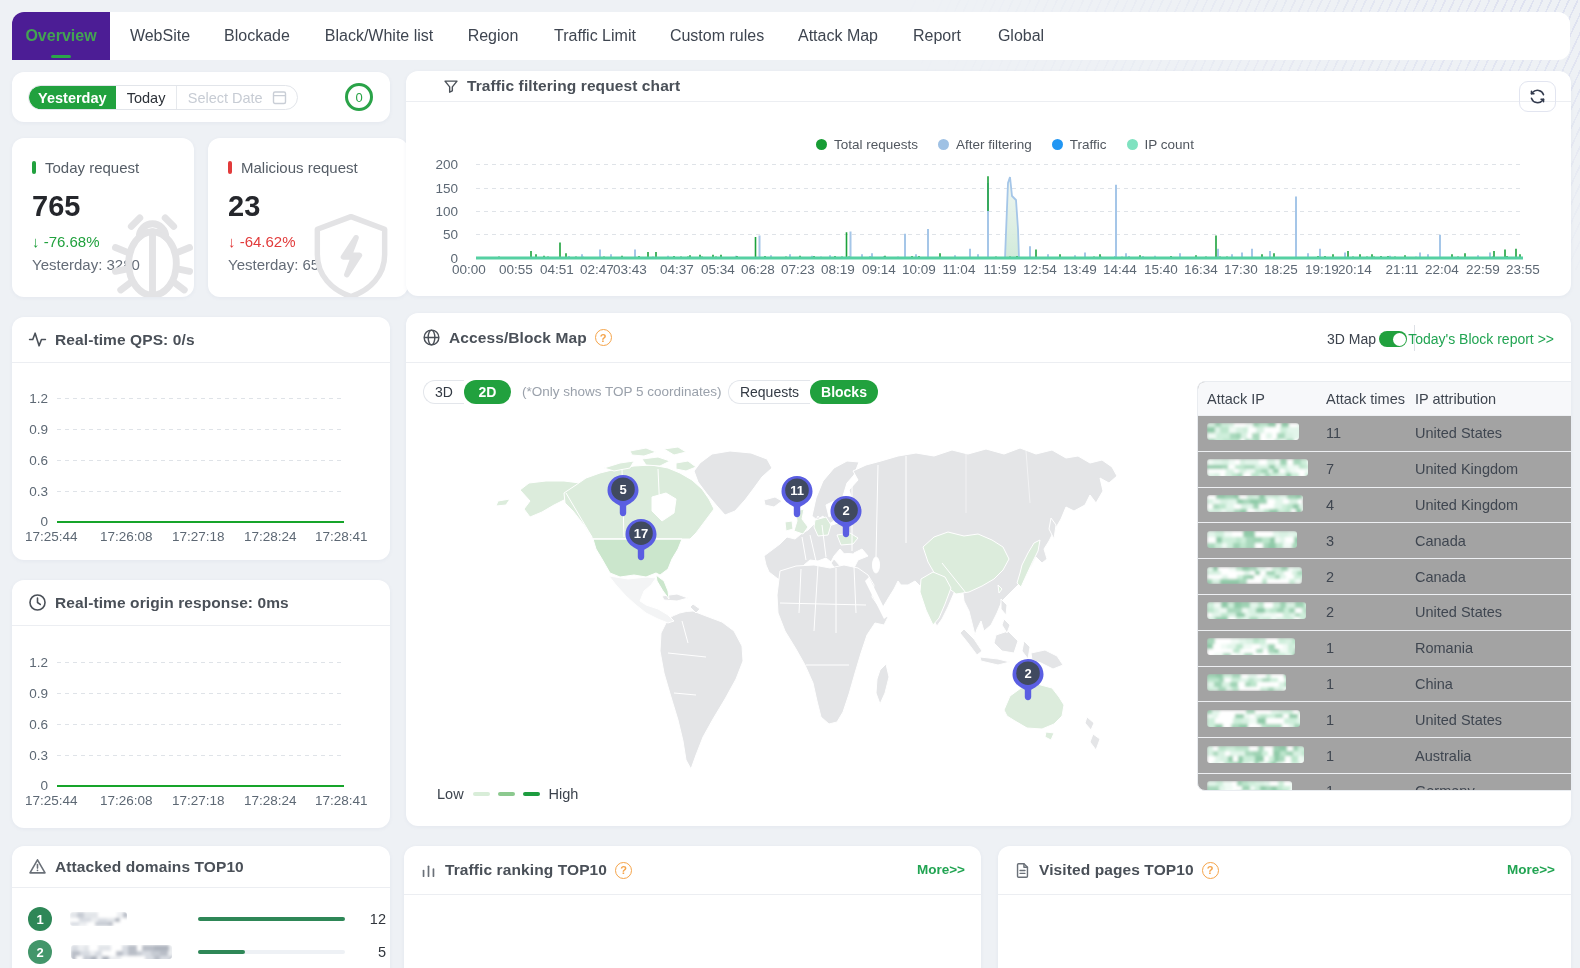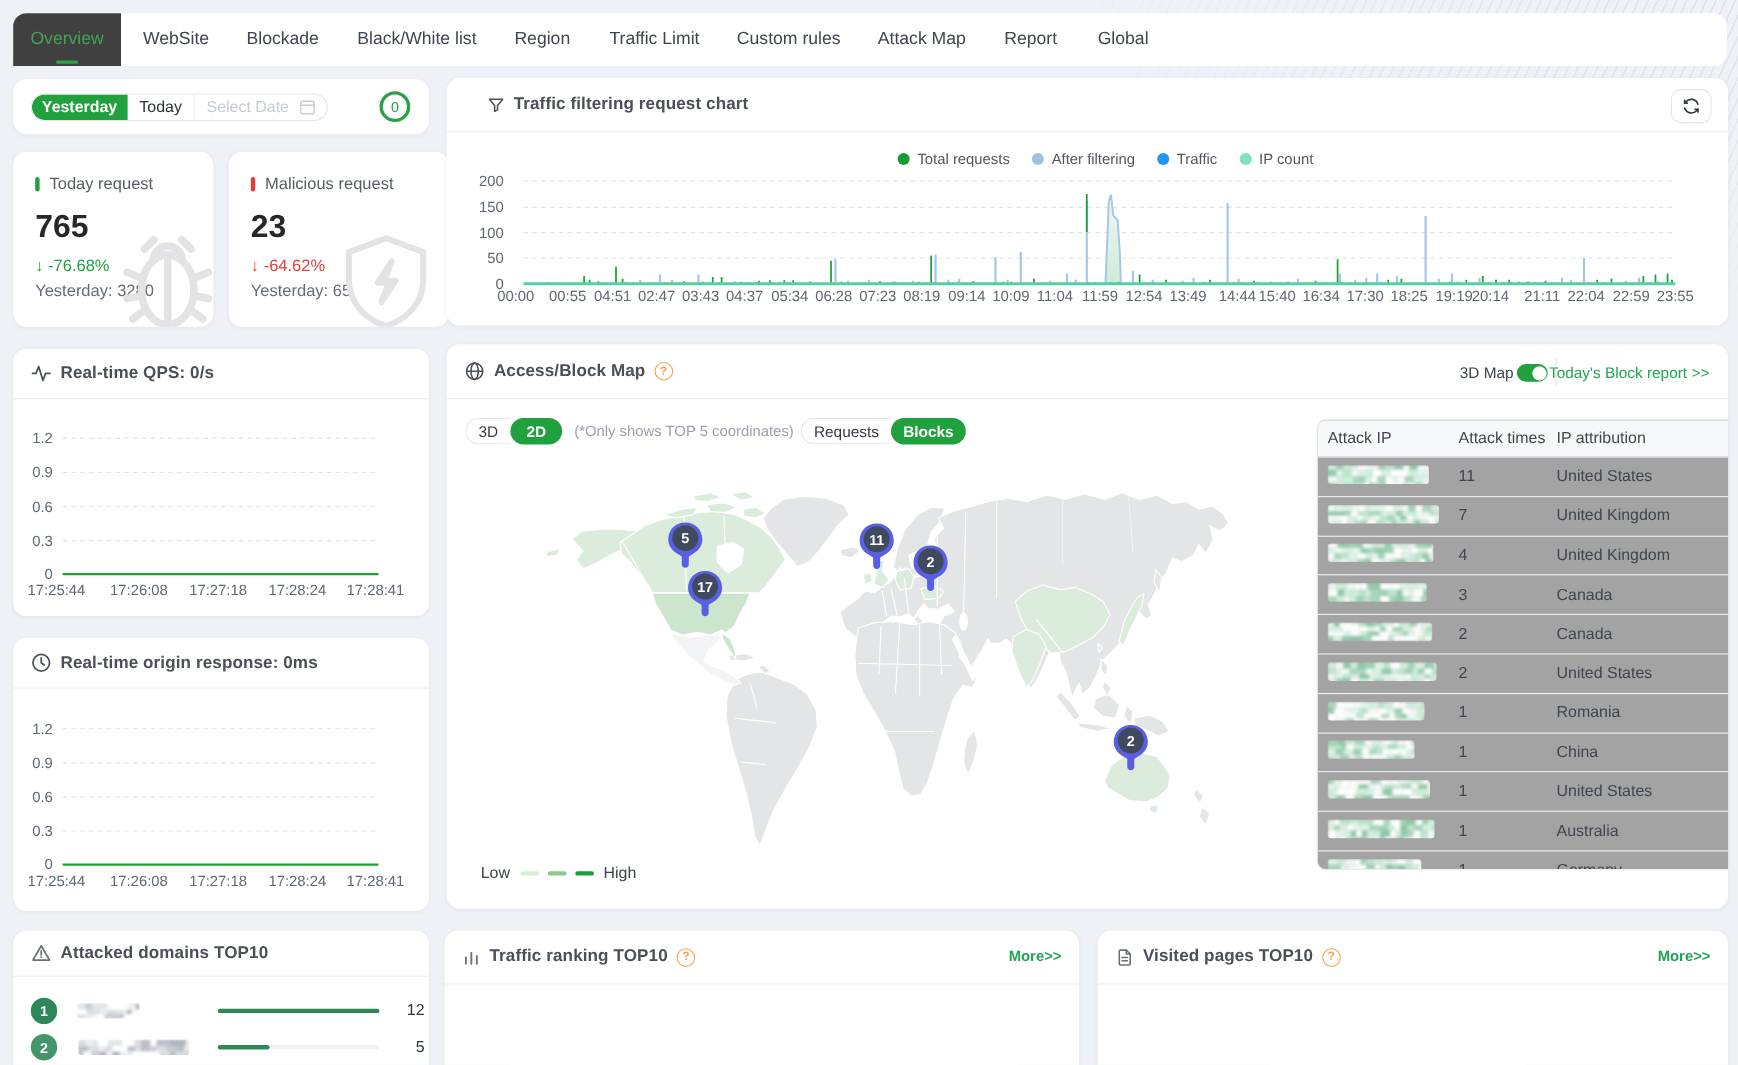--- a/index.html
+++ b/index.html
@@ -10,21 +10,21 @@
 .ctitle { font-weight:bold; font-size:15.5px; color:#4a5058; margin-left:8px; letter-spacing:0.1px;}
 .qmark { width:17px; height:17px; border:1.5px solid #f5a44a; border-radius:50%; color:#f5a44a; font-size:11px; font-weight:bold; display:flex; align-items:center; justify-content:center; margin-left:8px; }
 .more { position:absolute; right:16px; top:16px; color:#21a452; font-size:13.5px; font-weight:bold;padding-left:20px; }
 .deco { position:absolute; right:0; top:0; width:1230px; height:270px;
   background:repeating-linear-gradient(115deg, rgba(128,134,213,0.15) 0 1.6px, rgba(255,255,255,0) 1.6px 8px);
   -webkit-mask-image:radial-gradient(880px 400px at 100% 0%, #000 0%, rgba(0,0,0,0.28) 48%, rgba(0,0,0,0) 78%);
 }
 
 #nav { position:absolute; left:12px; top:12px; width:1558px; height:48px; background:#fff; border-radius:12px; }
 #nav .tab { position:absolute; top:0; height:48px; line-height:48px; font-size:16px; color:#3e4550; text-align:center; }
-#nav .active { background:#404040; color:#43a352; border-radius:12px 0 0 0; }
+#nav .active { background:#4c1d95; color:#43a352; border-radius:12px 0 0 0;font-weight:bold; }
 #nav .active .bar { position:absolute; left:50%; margin-left:-10px; bottom:2px; width:20px; height:3px; background:#2ba44a; border-radius:2px; }
 
 #datecard { left:12px; top:72px; width:378px; height:50px; }
 .seg { position:absolute; top:13px; height:25px; border:1px solid #e2e5ea; border-radius:13px; display:flex; overflow:hidden; }
 .seg .it { height:100%; display:flex; align-items:center; justify-content:center; font-size:14.5px; }
 #badge0 { position:absolute; left:345px; top:83px; width:28px; height:28px; border:3px solid #2aa348; border-radius:50%; color:#27a346; font-size:13px; display:flex; align-items:center; justify-content:center; background:#fff;}
 
 .stat { overflow:hidden; }
 .stitle { position:absolute; left:33px; top:21px; font-size:15px; color:#555d66; }
 .snum { position:absolute; left:20px; font-size:29px; font-weight:bold; color:#25272c; }
@@ -267,21 +267,21 @@
           <rect x="89" y="11" width="9" height="6" fill="#d8dce2"></rect>
           <rect x="98" y="11" width="6" height="6" fill="#c6cbd3"></rect>
         </g>
       </svg></div>
   <div style="position:absolute; left:186px; top:104px; width:147px; height:4px; border-radius:2px; background:#eef1f5;"></div>
   <div style="position:absolute; left:186px; top:104px; width:47px; height:4px; border-radius:2px; background:#2e8757;"></div>
   <div style="position:absolute; left:345px; top:98px; width:29px; text-align:right; font-size:14.5px; color:#30353c;">5</div>
 </div>
 
 <div class="card" id="traffic" style="left:406px; top:71px; width:1165px; height:225px;">
-  <div class="chead" style="height:49px;padding-left:37px;">
+  <div class="chead" style="height:31px;padding-left:37px;">
     <svg width="16" height="17" viewBox="0 0 24 24" fill="none" stroke="#4a5058" stroke-width="2.1" stroke-linejoin="round">
         <path d="M3 4h18l-7 8.5v6l-4 2v-8z"></path>
       </svg>
     <div class="ctitle">Traffic filtering request chart</div>
   </div>
   <div style="position:absolute; right:15px; top:10px; width:37px; height:31px; border:1px solid #e2e5f0; border-radius:9px; display:flex; align-items:center; justify-content:center;">
     <svg width="17" height="17" viewBox="0 0 24 24" fill="none" stroke="#323a4d" stroke-width="2.2" stroke-linecap="round" stroke-linejoin="round">
         <path d="M20.5 9.5 A9 9 0 0 0 5 6.5 L3.5 8"></path>
         <path d="M3.5 4.5v3.5h3.5"></path>
         <path d="M3.5 14.5 A9 9 0 0 0 19 17.5 l1.5-1.5"></path>
@@ -316,33 +316,33 @@
   </svg>
   <div class="axlbl" style="right:1113px; top:86px;">200</div>
   <div class="axlbl" style="right:1113px; top:110px;">150</div>
   <div class="axlbl" style="right:1113px; top:133px;">100</div>
   <div class="axlbl" style="right:1113px; top:156px;">50</div>
   <div class="axlbl" style="right:1113px; top:180px;">0</div>
   <div class="axlbl" style="left:46px; top:191px; width:48px; text-align:left;">00:00</div>
   <div class="axlbl" style="left:86px; top:191px; width:48px; text-align:center;">00:55</div>
   <div class="axlbl" style="left:127px; top:191px; width:48px; text-align:center;">04:51</div>
   <div class="axlbl" style="left:167px; top:191px; width:48px; text-align:center;">02:47</div>
-  <div class="axlbl" style="left:207px; top:191px; width:48px; text-align:center;">03:43</div>
+  <div class="axlbl" style="left:207px; top:191px; width:48px; ">03:43</div>
   <div class="axlbl" style="left:247px; top:191px; width:48px; text-align:center;">04:37</div>
   <div class="axlbl" style="left:288px; top:191px; width:48px; text-align:center;">05:34</div>
   <div class="axlbl" style="left:328px; top:191px; width:48px; text-align:center;">06:28</div>
   <div class="axlbl" style="left:368px; top:191px; width:48px; text-align:center;">07:23</div>
   <div class="axlbl" style="left:408px; top:191px; width:48px; text-align:center;">08:19</div>
   <div class="axlbl" style="left:449px; top:191px; width:48px; text-align:center;">09:14</div>
   <div class="axlbl" style="left:489px; top:191px; width:48px; text-align:center;">10:09</div>
   <div class="axlbl" style="left:529px; top:191px; width:48px; text-align:center;">11:04</div>
   <div class="axlbl" style="left:570px; top:191px; width:48px; text-align:center;">11:59</div>
   <div class="axlbl" style="left:610px; top:191px; width:48px; text-align:center;">12:54</div>
   <div class="axlbl" style="left:650px; top:191px; width:48px; text-align:center;">13:49</div>
-  <div class="axlbl" style="left:690px; top:191px; width:48px; text-align:left;padding-left:12px;">14:44</div>
+  <div class="axlbl" style="left:690px; top:191px; width:48px; text-align:center;">14:44</div>
   <div class="axlbl" style="left:731px; top:191px; width:48px; text-align:center;">15:40</div>
   <div class="axlbl" style="left:771px; top:191px; width:48px; text-align:center;">16:34</div>
   <div class="axlbl" style="left:811px; top:191px; width:48px; text-align:center;">17:30</div>
   <div class="axlbl" style="left:851px; top:191px; width:48px; text-align:center;">18:25</div>
   <div class="axlbl" style="left:892px; top:191px; width:48px; text-align:center;">19:19</div>
   <div class="axlbl" style="left:932px; top:191px; width:48px; text-align:left;">20:14</div>
   <div class="axlbl" style="left:972px; top:191px; width:48px; text-align:center;">21:11</div>
   <div class="axlbl" style="left:1012px; top:191px; width:48px; text-align:center;">22:04</div>
   <div class="axlbl" style="left:1053px; top:191px; width:48px; text-align:center;">22:59</div>
   <div class="axlbl" style="left:1093px; top:191px; width:48px; text-align:center;">23:55</div>

